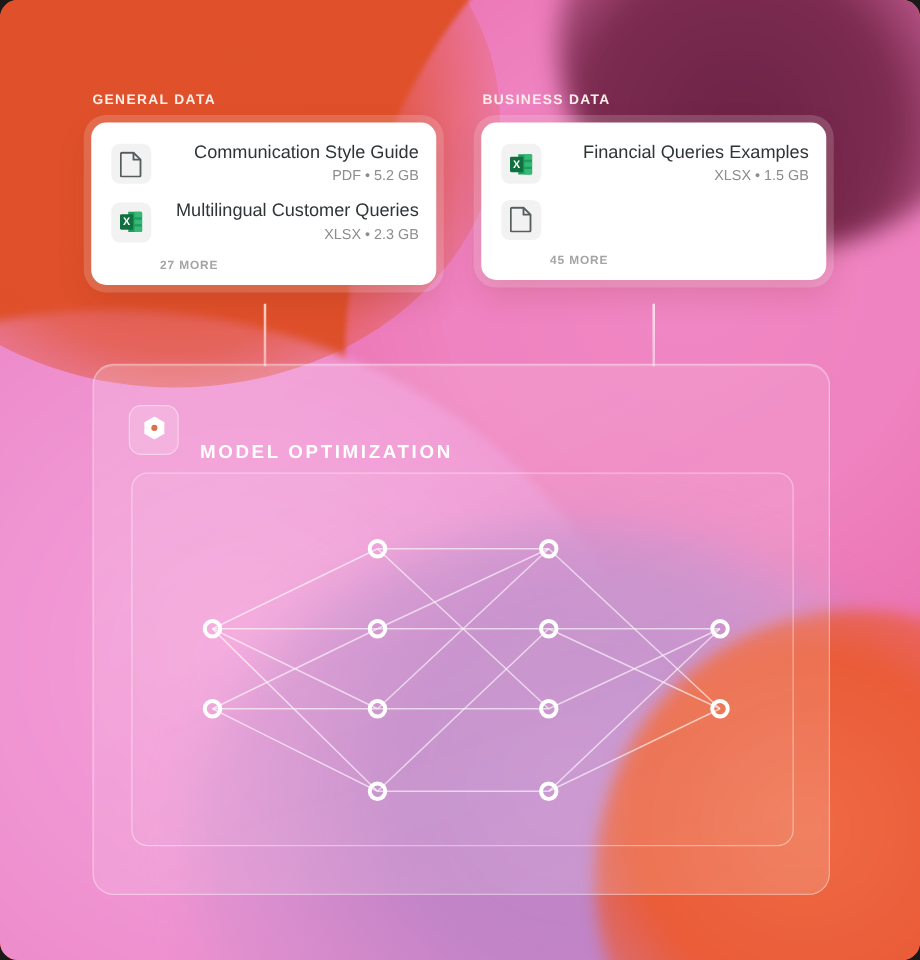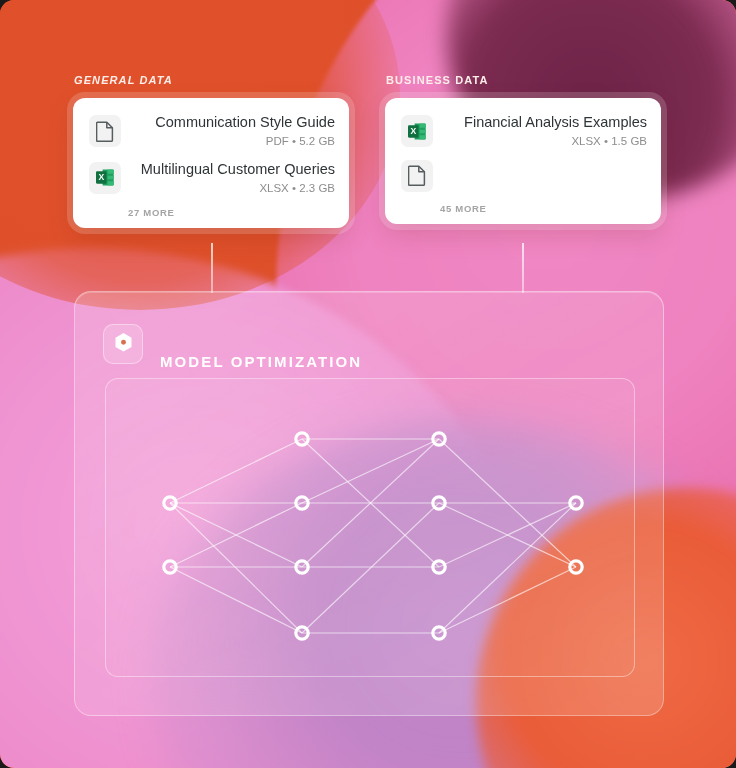--- a/index.html
+++ b/index.html
@@ -87,21 +87,21 @@
 
   
   .section-label {
     position: absolute;
     font-size: 11px;
     font-weight: bold;
     letter-spacing: 1.1px;
     color: #fdeee9;
     text-transform: uppercase;
   }
-  #label-general { left: 74px; top: 74px; font-style: italic; }
+  #label-general { left: 74px; top: 74px; }
   #label-business { left: 386px; top: 74px; }
 
   
   .file-card {
     position: absolute;
     width: 276px;
     background: #ffffff;
     border-radius: 12px;
     padding: 10px 0 8px 0;
     box-shadow:
@@ -278,21 +278,21 @@
     <div class="file-row">
       <span class="file-icon-box">
         <svg class="glyph" width="20" height="21" viewBox="0 0 20 21" aria-hidden="true">
           <path d="M7.6 2.4h10.1a1 1 0 0 1 1 1v14.2a1 1 0 0 1-1 1H7.6z" fill="#1e9e5d"></path>
           <path d="M12.6 2.4h5.1a1 1 0 0 1 1 1v3.3h-6.1zM12.6 8.7h6.1v3.6h-6.1zM12.6 14.2h6.1v3.4a1 1 0 0 1-1 1h-5.1z" fill="#36b877"></path>
           <rect x="1" y="4.3" width="10.6" height="12.4" rx="1.1" fill="#10703f"></rect>
           <text x="6.3" y="13.3" font-family="'Liberation Sans',sans-serif" font-size="8.6" font-weight="bold" fill="#ffffff" text-anchor="middle">X</text>
         </svg>
       </span>
       <span class="file-text">
-        <span class="file-title">Financial Analysis Examples</span>
+        <span class="file-title">Financial Queries Examples</span>
         <span class="file-meta">XLSX • 1.5 GB</span>
       </span>
     </div>
 
     <div class="file-row">
       <span class="file-icon-box">
         <svg class="glyph" width="18" height="21" viewBox="0 0 18 21" aria-hidden="true">
           <path d="M1.6 1.2h9.2l5.6 5.5v12.6a1 1 0 0 1-1 1H1.6a1 1 0 0 1-1-1V2.2a1 1 0 0 1 1-1z" fill="none" stroke="#575c5f" stroke-width="1.5" stroke-linejoin="round"></path>
           <path d="M10.8 1.2v5.5h5.6" fill="none" stroke="#575c5f" stroke-width="1.5" stroke-linejoin="round"></path>
         </svg>

